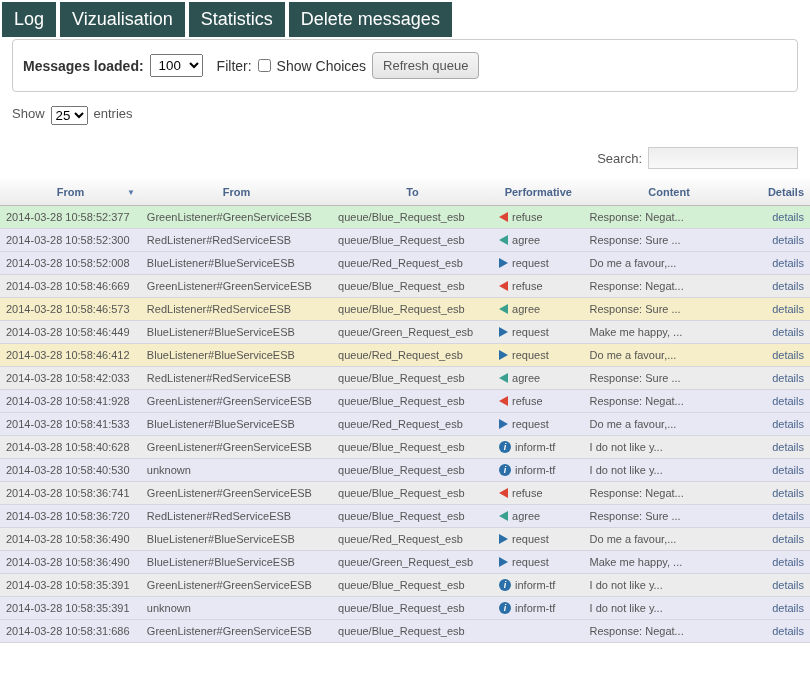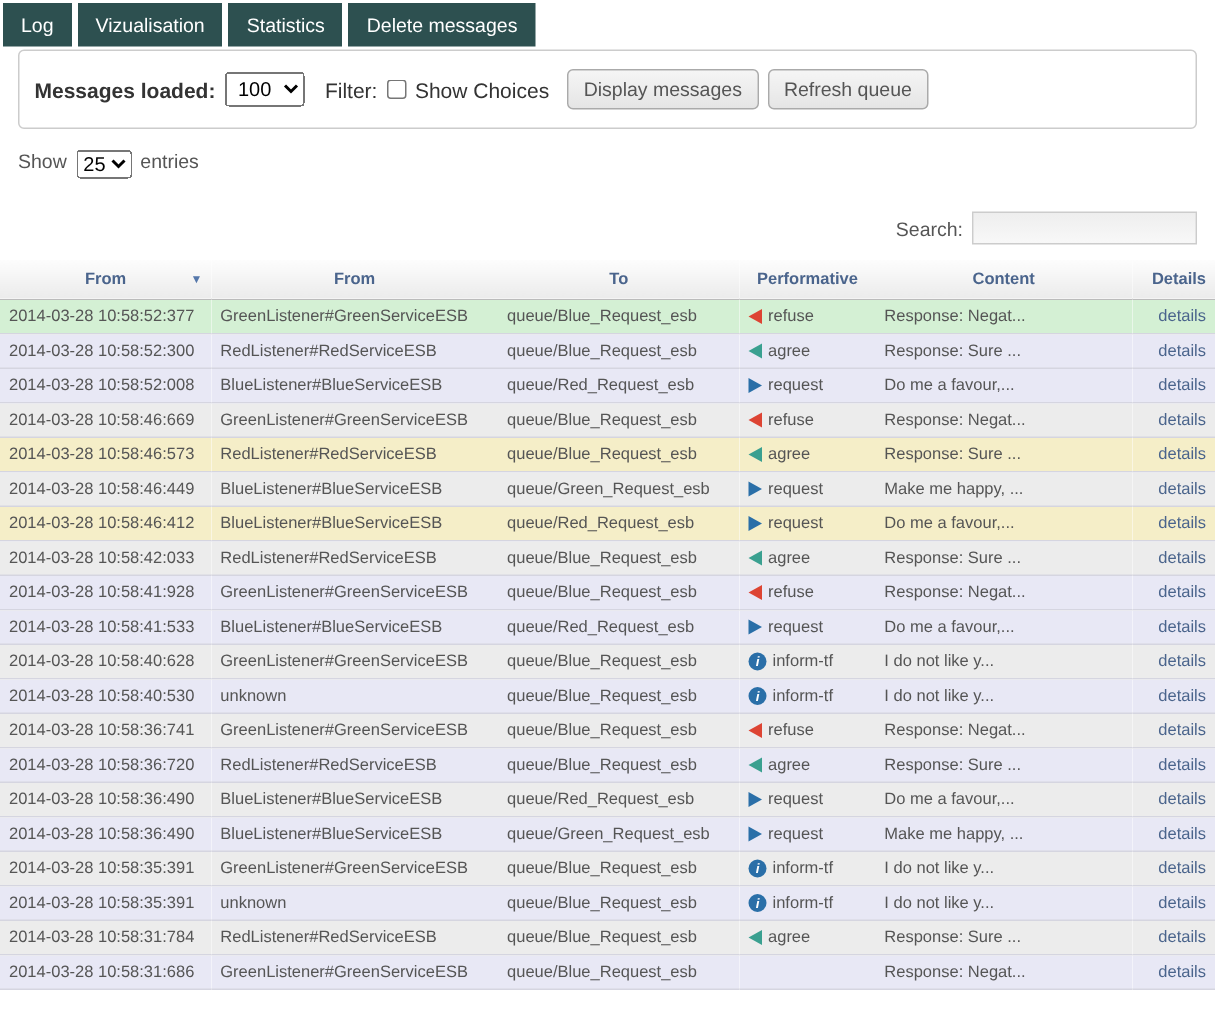--- a/index.html
+++ b/index.html
@@ -1,19 +1,19 @@
 <!DOCTYPE html>
 <html><head>
 <meta charset="utf-8">
 <style>
 * { box-sizing: border-box; margin: 0; padding: 0; }
 body { font-family: Arial, sans-serif; font-size: 12px; color: #333; }
 .container { width: 810px; }
 .tabs { display: flex; gap: 4px; padding: 2px 2px 0 2px; }
-.tab { background: #2d5050; color: #fff; padding: 7px 12px; font-size: 13px; cursor: pointer; }
+.tab { background: #2d5050; color: #fff; padding: 7px 12px; font-size: 18px; cursor: pointer; }
 .filter-bar { border: 1px solid #ccc; border-radius: 4px; margin: 2px 12px 10px 12px; padding: 12px 10px; display: flex; align-items: center; gap: 6px; font-size: 14px; }
 .filter-bar b { font-weight: bold; }
 .filter-bar select { padding: 2px 4px; }
 .btn { background: linear-gradient(#f5f5f5,#e5e5e5); border: 1px solid #aaa; border-radius: 4px; padding: 5px 10px; color: #555; font-size: 13px; cursor: pointer; }
 .show-bar { padding: 4px 12px; display: flex; align-items: flex-start; gap: 6px; color: #555; font-size: 13px; }
 .search-bar { display: flex; justify-content: flex-end; align-items: center; gap: 6px; padding: 18px 12px 10px 12px; color: #555; font-size: 13px; }
 .search-bar input { width: 150px; height: 22px; background: linear-gradient(#eee,#f8f8f8); border: 1px solid #ccc; padding: 2px 4px; }
 table { width: 100%; border-collapse: collapse; font-size: 11px; }
 thead th { background: linear-gradient(#fdfdfd,#ebebeb); border-bottom: 1px solid #bbb; padding: 7px 6px; color: #4a648c; font-weight: bold; text-align: center; position: relative; }
 thead th.time { text-align: center; }
@@ -48,21 +48,20 @@
   <div class="tab">Statistics</div>
   <div class="tab">Delete messages</div>
 </div>
 
 <div class="filter-bar">
   <b>Messages loaded:</b>
   <select><option>100</option></select>
   <span style="margin-left:8px">Filter:</span>
   <input type="checkbox" style="">
   <span>Show Choices</span>
-  <button class="btn" style="margin-left:6px">Display messages</button>
   <button class="btn">Refresh queue</button>
 </div>
 
 <div class="show-bar">
   <span>Show</span>
   <select><option>25</option></select>
   <span>entries</span>
 </div>
 
 <div class="search-bar">
@@ -309,33 +308,20 @@
           <td class="col-to">queue/Blue_Request_esb</td>
           <td class="col-perf">
             <div class="perf">
               <span class="info">i</span>
               <span>inform-tf</span>
             </div>
           </td>
           <td class="col-content">I do not like y...</td>
           <td class="col-details">details</td>
         </tr>
-        <tr class="row-grey">
-          <td class="col-time">2014-03-28 10:58:31:784</td>
-          <td class="col-from">RedListener#RedServiceESB</td>
-          <td class="col-to">queue/Blue_Request_esb</td>
-          <td class="col-perf">
-            <div class="perf">
-              <span class="tri tri-left c-teal"></span>
-              <span>agree</span>
-            </div>
-          </td>
-          <td class="col-content">Response: Sure ...</td>
-          <td class="col-details">details</td>
-        </tr>
         <tr class="row-lavender">
           <td class="col-time">2014-03-28 10:58:31:686</td>
           <td class="col-from">GreenListener#GreenServiceESB</td>
           <td class="col-to">queue/Blue_Request_esb</td>
           <td class="col-perf"></td>
           <td class="col-content">Response: Negat...</td>
           <td class="col-details">details</td>
         </tr>
       </tbody>
 </table>

